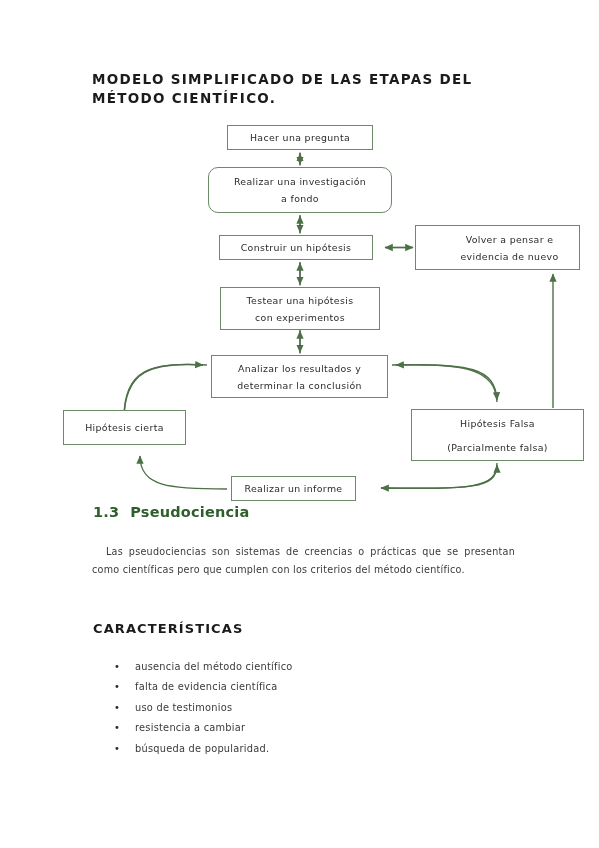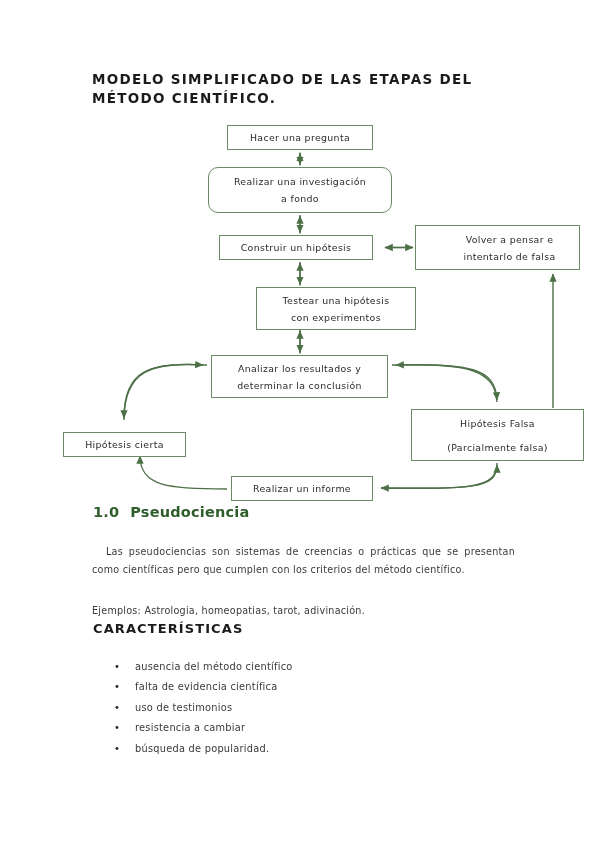--- a/index.html
+++ b/index.html
@@ -169,54 +169,53 @@
       <span>Realizar una investigación</span>
       <span>a fondo</span>
     </div>
 
     <div class="node" style="left:219px;top:235px;width:154px;height:25px;">
       <span>Construir un hipótesis</span>
     </div>
 
     <div class="node two-line" style="left:415px;top:225px;width:165px;height:45px;padding-left:24px;">
       <span>Volver a pensar e</span>
-      <span>intentarlo de falsa</span>
-    </div>
-
-    <div class="node two-line" style="left:220px;top:287px;width:160px;height:43px;margin-left:36px;">
+      <span>evidencia de nuevo</span>
+    </div>
+
+    <div class="node two-line" style="left:220px;top:287px;width:160px;height:43px;">
       <span>Testear una hipótesis</span>
       <span>con experimentos</span>
     </div>
 
     <div class="node two-line" style="left:211px;top:355px;width:177px;height:43px;">
       <span>Analizar los resultados y</span>
       <span>determinar la conclusión</span>
     </div>
 
-    <div class="node" style="left:63px;top:432px;width:123px;height:25px;">
+    <div class="node" style="left:63px;top:410px;width:123px;height:35px;">
       <span>Hipótesis cierta</span>
     </div>
 
     <div class="node spaced" style="left:411px;top:409px;width:173px;height:52px;">
       <span>Hipótesis Falsa</span>
       <span>(Parcialmente falsa)</span>
     </div>
 
-    <div class="node" style="left:231px;top:476px;width:142px;height:25px;">
+    <div class="node" style="left:231px;top:476px;width:125px;height:25px;">
       <span>Realizar un informe</span>
     </div>
 
   </div>
 
   <div class="sec-head">
-    <span class="num">1.0</span><span>Pseudociencia</span>
+    <span class="num">1.3</span><span>Pseudociencia</span>
   </div>
 
   <p class="para p1">Las pseudociencias son sistemas de creencias o prácticas que se presentan como científicas pero que cumplen con los criterios del método científico.</p>
-  <p class="para p2">Ejemplos: Astrologia, homeopatias, tarot, adivinación.</p>
 
   <div class="sub-head">CARACTERÍSTICAS</div>
 
   <ul class="bullets">
     <li>ausencia del método científico</li>
     <li>falta de evidencia científica</li>
     <li>uso de testimonios</li>
     <li>resistencia a cambiar</li>
     <li>búsqueda de popularidad.</li>
   </ul>

